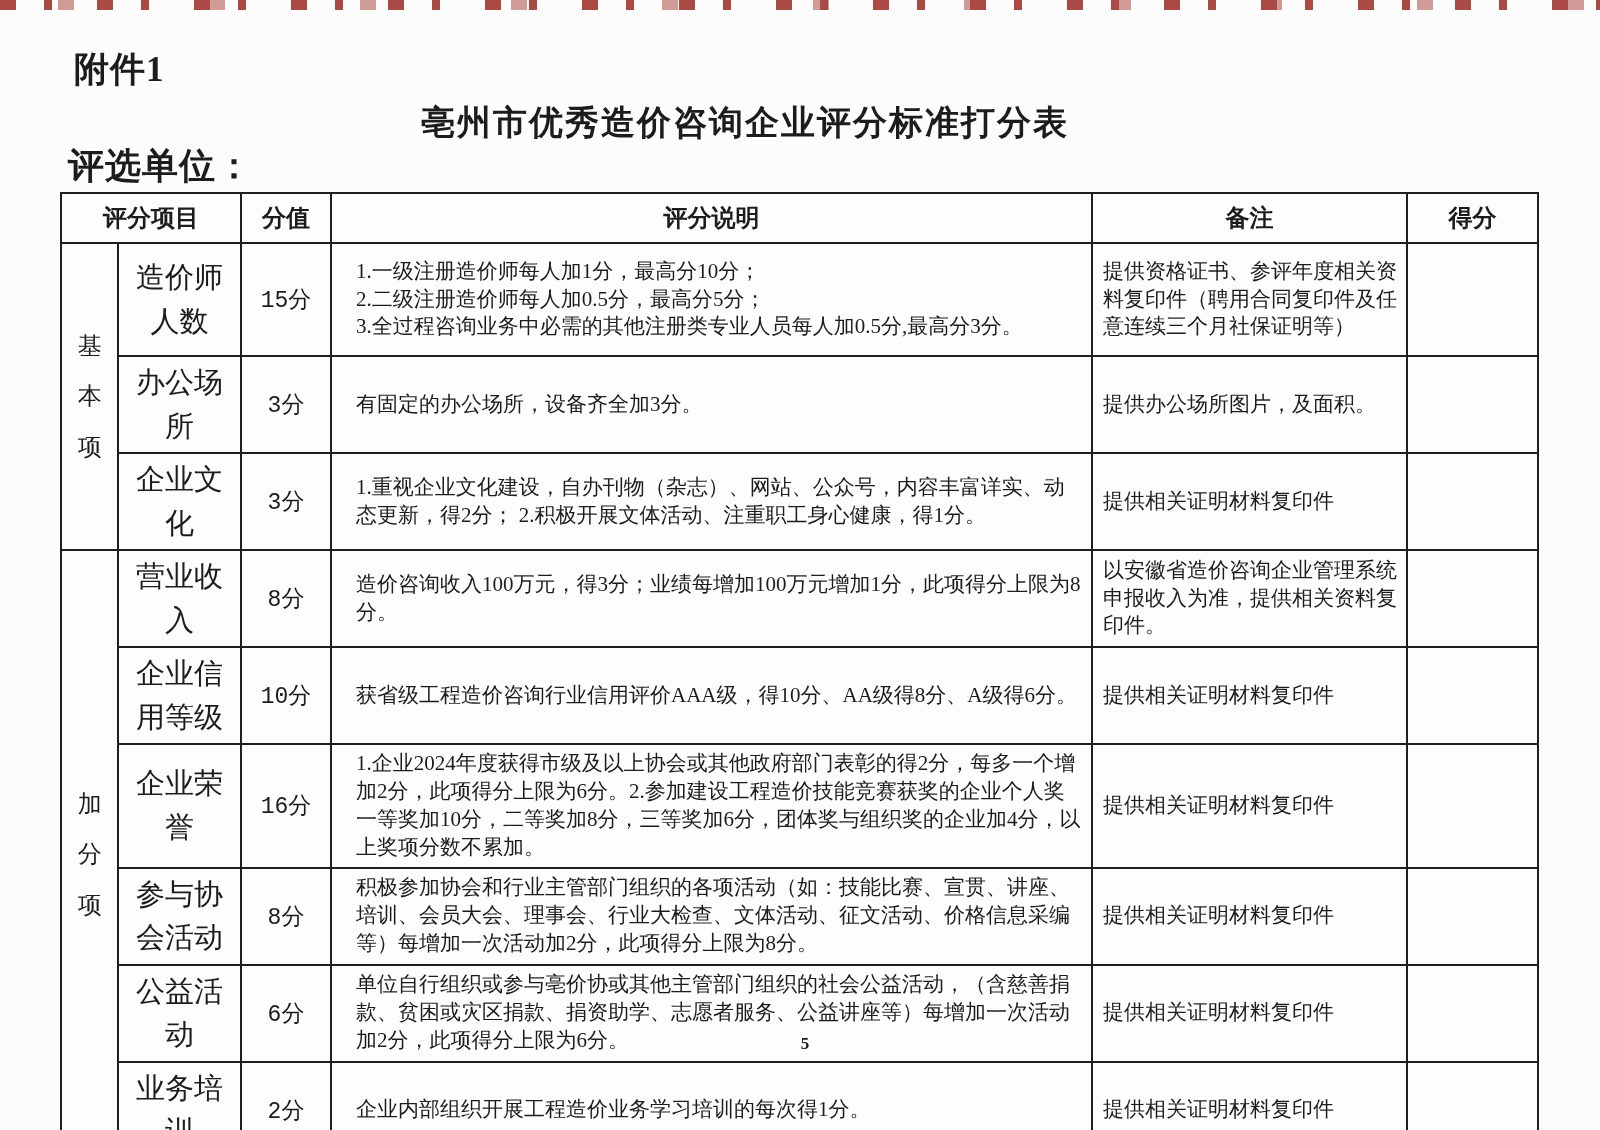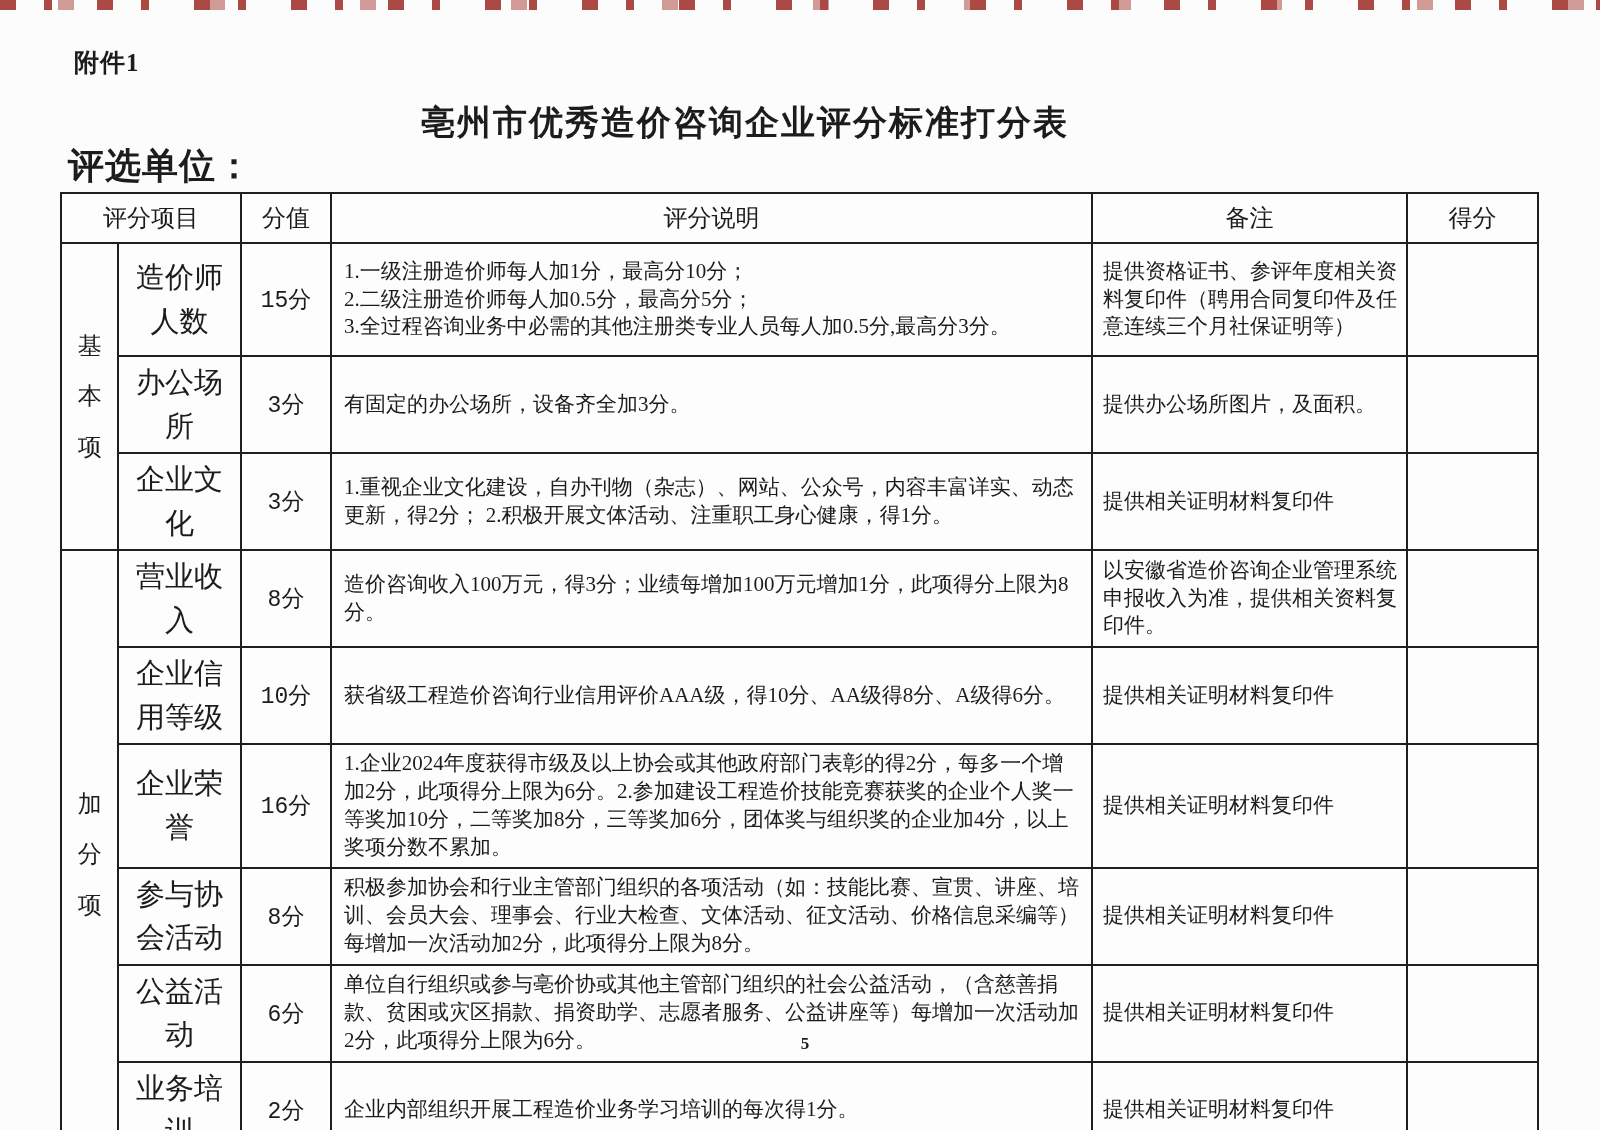--- a/index.html
+++ b/index.html
@@ -19,21 +19,21 @@
   .scan-band{
     position:absolute;top:0;left:0;right:0;height:10px;
     background-image:
       repeating-linear-gradient(90deg, var(--accent,#9e2b25) 0 16px, transparent 16px 44px, var(--accent,#9e2b25) 44px 52px, transparent 52px 97px),
       repeating-linear-gradient(90deg, transparent 0 58px, rgba(158,43,37,.55) 58px 74px, transparent 74px 151px);
     background-position:top left;
     opacity:.85;
   }
   .attachment{
     position:absolute;left:74px;top:46px;
-    font-size:25px;font-weight:700;letter-spacing:1px;
+    font-size:35px;font-weight:700;letter-spacing:1px;
   }
   .doc-title{
     position:absolute;left:0;top:100px;width:1490px;
     text-align:center;
     font-size:34px;font-weight:700;letter-spacing:2px;
   }
   .unit-label{
     position:absolute;left:68px;top:142px;
     font-size:36px;font-weight:700;letter-spacing:1px;
   }
@@ -48,21 +48,21 @@
     background:#fdfdfd;
   }
   .score-table th,.score-table td{
     border:2px solid #1f1f1f;
     padding:4px 10px;
     vertical-align:middle;
     font-weight:400;
     overflow:hidden;
   }
   .score-table th{
-    font-size:24px;font-weight:400;
+    font-size:24px;font-weight:700;
     text-align:center;
     padding:8px 4px;
   }
   td.group-cell{
     text-align:center;
     padding:4px 14px;
     font-size:24px;
   }
   td.group-cell .vtext{
     width:1.15em;margin:0 auto;
@@ -79,21 +79,21 @@
   }
   td.score-cell{
     text-align:center;
     font-size:23px;
     font-family:Liberation Mono, monospace;
   }
   td.desc-cell{
     text-align:left;
     line-height:1.33;
     white-space:pre-line;
-    padding:5px 10px 5px 12px;
+    padding:5px 10px 5px 24px;
   }
   td.remark-cell{
     text-align:left;
     line-height:1.32;
     padding:5px 8px 5px 10px;
   }
   td.result-cell{padding:0;}
   .page-number{
     position:absolute;left:0;top:1034px;width:1610px;
     text-align:center;

